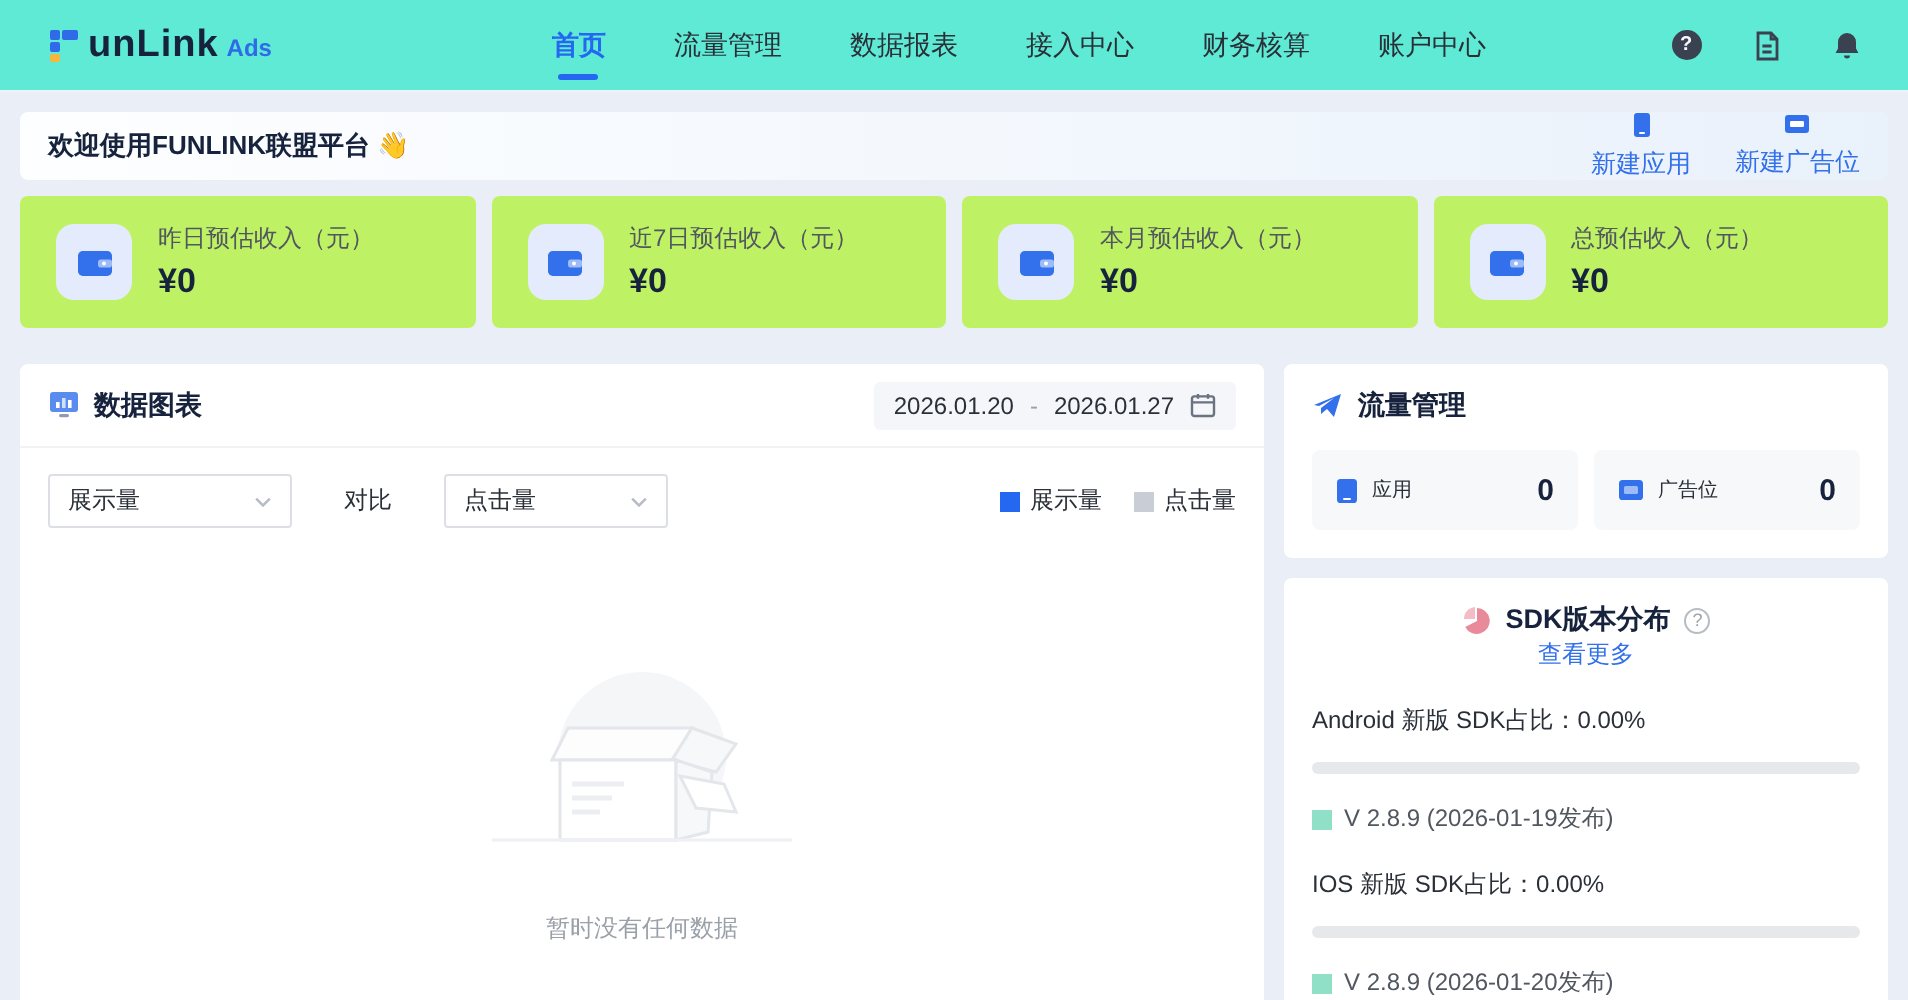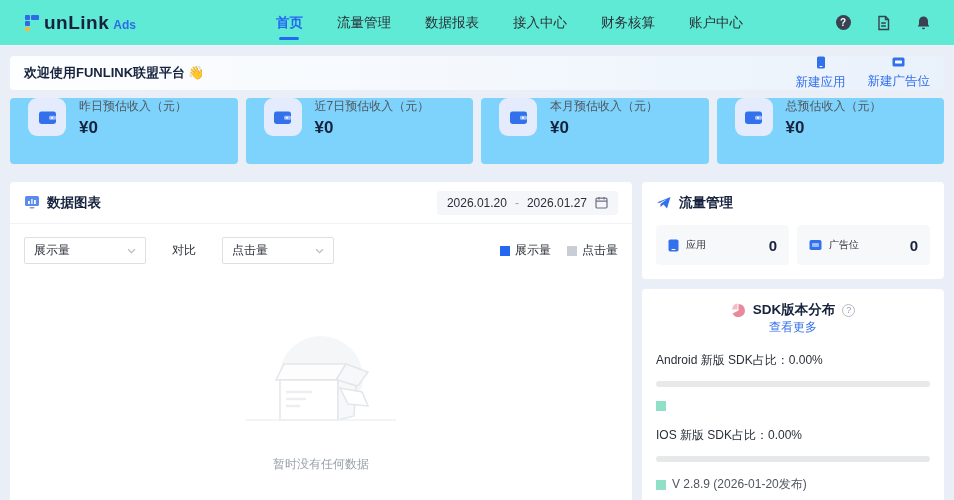--- a/index.html
+++ b/index.html
@@ -36,21 +36,21 @@
     margin:10px 10px 0; height:34px; border-radius:4px;
     background:linear-gradient(90deg,#fdfeff 0%,#f2f7fd 60%,#e9f1fb 100%);
     display:flex; align-items:center; justify-content:space-between; padding:0 14px;
   }
   .banner-title { font-size:13px; font-weight:bold; color:#17233d; }
   .banner-actions { display:flex; gap:22px; }
   .banner-link { display:flex; align-items:center; gap:5px; color:#3370eb; font-size:12.5px; cursor:pointer;flex-direction:column; }
   
   .stats { margin:8px 10px 0; display:grid; grid-template-columns:repeat(4,1fr); gap:8px; }
   .stat-card {
-    background:#7dd3fc; border-radius:4px; height:66px; display:flex; align-items:flex-start;
+    background:#bef264; border-radius:4px; height:66px; display:flex; align-items:center;
     gap:13px; padding:0 18px;
   }
   .stat-icon {
     width:38px; height:38px; border-radius:9px; background:#e4ebfc;
     display:flex; align-items:center; justify-content:center; flex:none;
   }
   .stat-label { font-size:12px; color:#51565f; }
   .stat-value { font-size:17px; font-weight:bold; color:#17233d; margin-top:3px; }
   
   .main { margin:18px 10px 0; display:flex; gap:10px; align-items:flex-start; }
@@ -339,20 +339,21 @@
         <span class="sdk-more">查看更多</span>
       </div>
 
       <div>
         <div class="sdk-section-label">Android 新版 SDK占比：0.00%</div>
         <div class="progress-track">
             <div class="progress-fill"></div>
           </div>
         <div class="sdk-legend">
           <span class="sdk-swatch"></span>
+          <span>V 2.8.9 (2026-01-19发布)</span>
         </div>
       </div>
 
       <div>
         <div class="sdk-section-label">IOS 新版 SDK占比：0.00%</div>
         <div class="progress-track">
             <div class="progress-fill"></div>
           </div>
         <div class="sdk-legend">
           <span class="sdk-swatch"></span>

